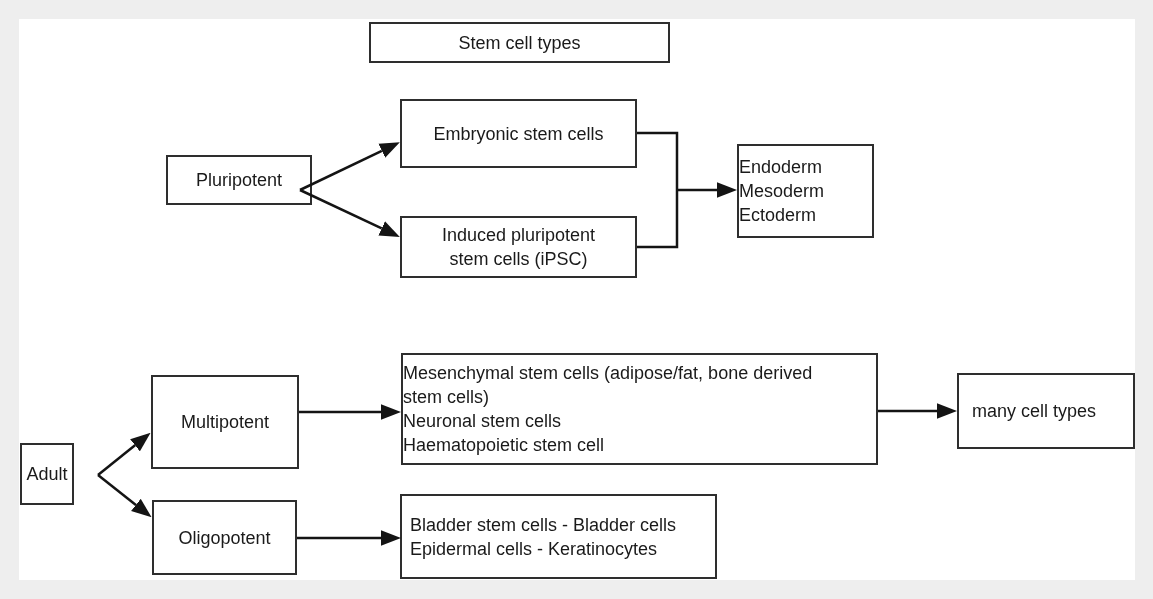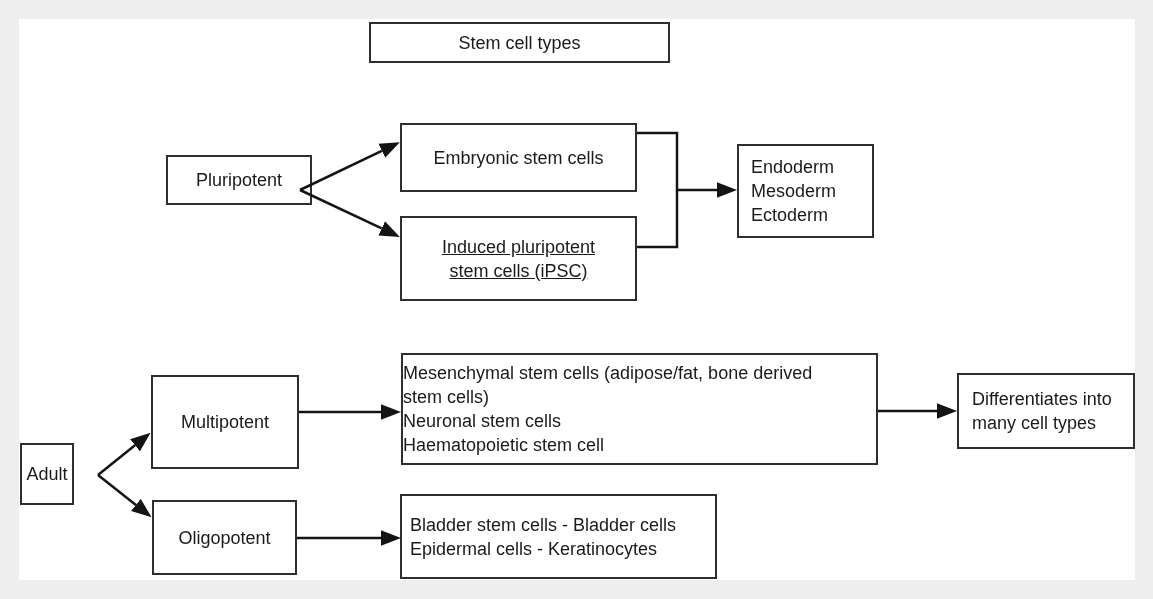--- a/index.html
+++ b/index.html
@@ -47,23 +47,23 @@
     font-size: 18px;
     line-height: 24px;
     z-index: 2;
   }
   .node.center { align-items: center; text-align: center; }
   .node.left   { align-items: flex-start; text-align: left; }
 
   
   .n-title        { left: 369px; top: 22px;  width: 301px; height: 41px; }
   .n-pluripotent  { left: 166px; top: 155px; width: 146px; height: 50px; }
-  .n-embryonic    { left: 400px; top: 99px;  width: 237px; height: 69px; margin-top: 24px; }
-  .n-ipsc         { left: 400px; top: 216px; width: 237px; height: 85px; text-decoration: underline; }
-  .n-germ         { left: 737px; top: 144px; width: 137px; height: 94px; padding-left: 12px; }
+  .n-embryonic    { left: 400px; top: 99px;  width: 237px; height: 69px; }
+  .n-ipsc         { left: 400px; top: 216px; width: 237px; height: 62px; }
+  .n-germ         { left: 737px; top: 144px; width: 137px; height: 94px; padding-left: 0; }
   .n-adult        { left: 20px;  top: 443px; width: 54px;  height: 62px; }
   .n-multipotent  { left: 151px; top: 375px; width: 148px; height: 94px; }
   .n-oligopotent  { left: 152px; top: 500px; width: 145px; height: 75px; }
   .n-mesenchymal  { left: 401px; top: 353px; width: 477px; height: 112px; padding-right: 22px; }
   .n-differ       { left: 957px; top: 373px; width: 178px; height: 76px; padding-left: 13px; }
   .n-bladder      { left: 400px; top: 494px; width: 317px; height: 85px; padding-left: 8px; }
   .line-item { display: block; }
 </style>
 </head>
 <body>
@@ -133,21 +133,20 @@
     <span class="line-item">Oligopotent</span>
   </div>
 
   <div class="node left n-mesenchymal">
     <span class="line-item">Mesenchymal stem cells (adipose/fat, bone derived stem cells)</span>
     <span class="line-item">Neuronal stem cells</span>
     <span class="line-item">Haematopoietic stem cell</span>
   </div>
 
   <div class="node left n-differ">
-    <span class="line-item">Differentiates into</span>
     <span class="line-item">many cell types</span>
   </div>
 
   <div class="node left n-bladder">
     <span class="line-item">Bladder stem cells - Bladder cells</span>
     <span class="line-item">Epidermal cells - Keratinocytes</span>
   </div>
 
 </div>
 

